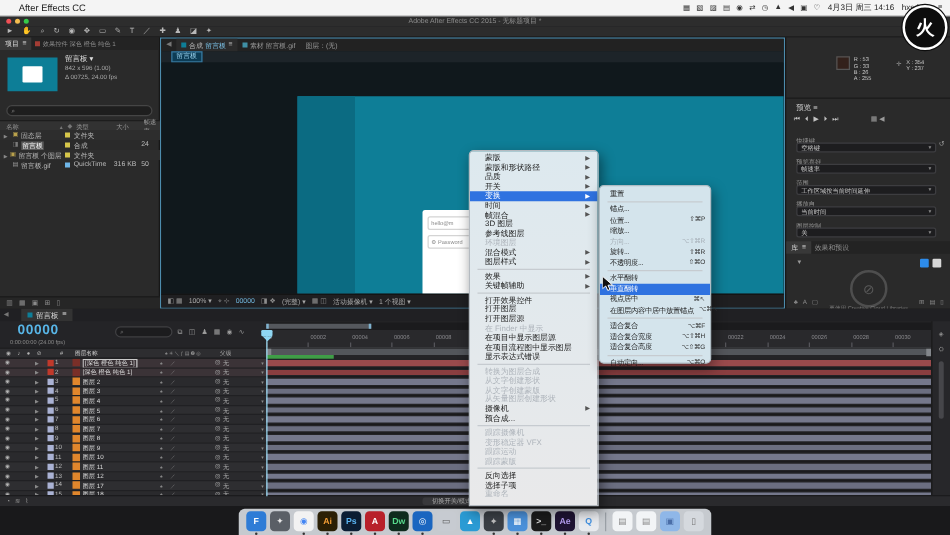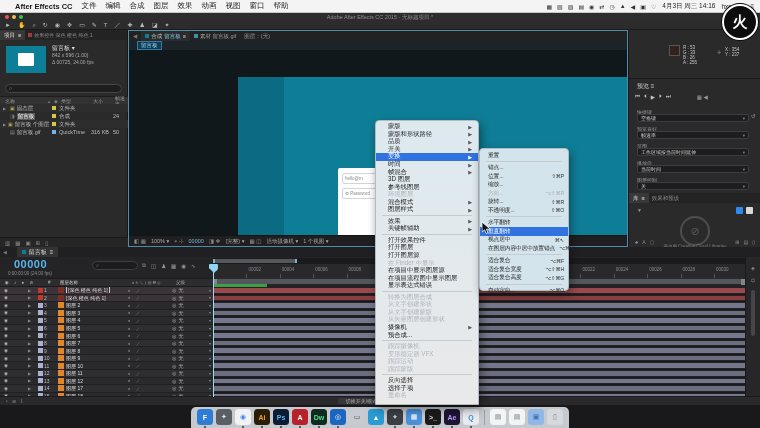--- a/index.html
+++ b/index.html
@@ -3,21 +3,21 @@
 <meta charset="utf-8">
 <style>
   html,body{margin:0;padding:0}
   body{width:760px;height:428px;position:relative;overflow:hidden;background:#161618;
        font-family:"Liberation Sans","DejaVu Sans",sans-serif;color:#ccc;-webkit-font-smoothing:antialiased}
   .abs{position:absolute}
   
   #menubar{left:0;top:0;width:760px;height:13px;background:#f4f4f4;border-bottom:1px solid #c9c9c9;
            display:flex;align-items:center;font-size:7.5px;color:#1a1a1a;padding:0 6px;box-sizing:border-box;gap:9px;z-index:30}
   #menubar .apple{font-size:8px}
-  #menubar .appname{font-weight:bold}
+  #menubar .appname{font-weight:normal}
   #mb-right{margin-left:auto;display:flex;align-items:center;gap:6px;font-size:6.5px;color:#222}
   #mb-right .st-ico{font-size:6px;color:#333}
   
   #titlebar{left:0;top:13px;width:760px;height:8px;background:#2d2d2d;z-index:1}
   .tl-dot{position:absolute;top:2px;width:4px;height:4px;border-radius:50%}
   #titlebar .t-title{width:100%;text-align:center;font-size:5.5px;line-height:8px;color:#8f8f8f}
   
   #toolbar{left:0;top:21px;width:760px;height:9px;background:#2c2c2c;border-bottom:1px solid #1b1b1b;
            display:flex;align-items:center;gap:7px;padding:0 5px;box-sizing:border-box;z-index:1}
   #toolbar .tool{font-size:6px;color:#b8b8b8;line-height:9px}
@@ -170,31 +170,20 @@
   .smi.dis{color:#a7b0b8}.smi.dis .sc{color:#a7b0b8}
   
   #cursor{left:482px;top:221px;z-index:70;pointer-events:none}
 </style>
 </head>
 <body>
 
 <div class="abs" id="menubar">
   <span class="apple"></span>
   <span class="appname">After Effects CC</span>
-  <span id="mb-items" style="display:flex;gap:9px">
-      <span>文件</span>
-      <span>编辑</span>
-      <span>合成</span>
-      <span>图层</span>
-      <span>效果</span>
-      <span>动画</span>
-      <span>视图</span>
-      <span>窗口</span>
-      <span>帮助</span>
-    </span>
   <span id="mb-right">
     <span id="mb-status" style="display:flex;gap:5px">
         <span class="st-ico">▦</span>
         <span class="st-ico">▧</span>
         <span class="st-ico">▨</span>
         <span class="st-ico">▤</span>
         <span class="st-ico">◉</span>
         <span class="st-ico">⇄</span>
         <span class="st-ico">◷</span>
         <span class="st-ico">▲</span>

